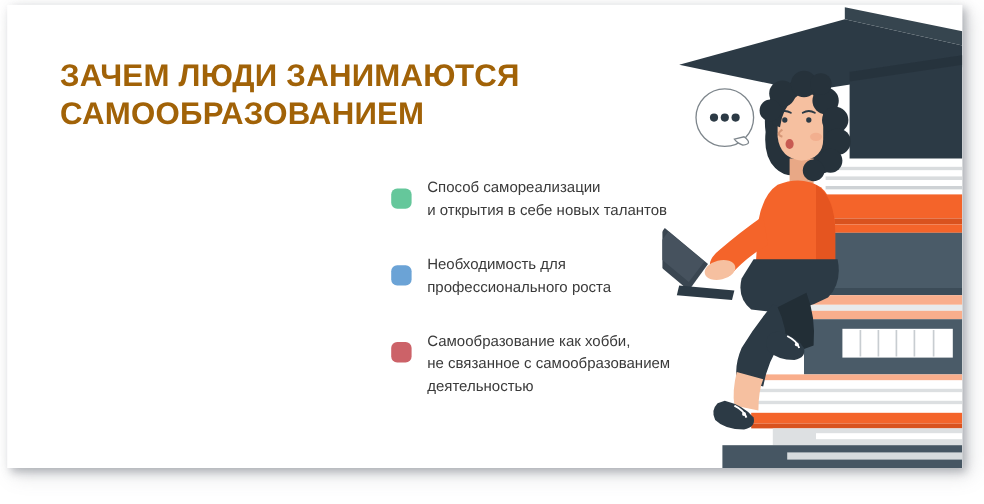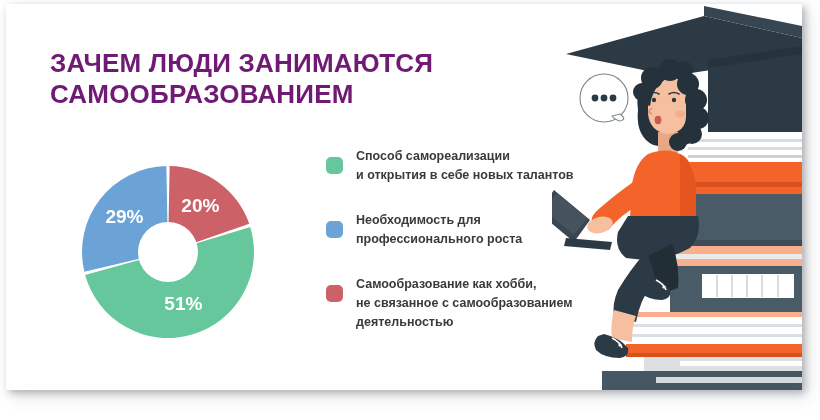--- a/index.html
+++ b/index.html
@@ -32,21 +32,21 @@
   
   #title {
     position: absolute;
     left: 44px;
     top: 44px;
     width: 470px;
     font-size: 26px;
     line-height: 31px;
     font-weight: bold;
     letter-spacing: 0.2px;
-    color: #701a75;
+    color: #a16207;
     text-transform: uppercase;
     white-space: pre-line;
   }
 
   
   #donut-wrap {
     position: absolute;
     left: 72px;
     top: 158px;
     width: 180px;
@@ -59,21 +59,20 @@
     font-weight: bold;
     fill: #ffffff;
   }
 
   
   #legend {
     position: absolute;
     left: 320px;
     top: 143px;
     width: 275px;
-    font-weight: bold;
   }
   .legend-row {
     position: relative;
     display: flex;
     align-items: flex-start;
     margin-bottom: 26px;
   }
   .legend-swatch {
     flex: 0 0 auto;
     width: 17px;
@@ -101,33 +100,20 @@
 </style>
 </head>
 <body>
 
 <div id="screen">
   <div id="card">
 
     <div id="title">Зачем люди занимаются
 самообразованием</div>
 
-    <div id="donut-wrap">
-      <svg id="donut-svg" width="180" height="180" viewBox="0 0 180 180">
-        <g>
-          <path id="slice-0" d="M 90 90 L 91.6509800463733 4.015848757538592 A 86 86 0 0 1 171.26560644554763 61.859260687797075 Z" fill="#CC6268"></path>
-          <path id="slice-1" d="M 90 90 L 172.28596822895423 64.99961135055028 A 86 86 0 1 1 7.127781024058422 112.9825003427301 Z" fill="#65C79B"></path>
-          <path id="slice-2" d="M 90 90 L 6.306616941170418 109.78427739817701 A 86 86 0 0 1 88.34901995362662 4.015848757538592 Z" fill="#6BA3D6"></path>
-        </g>
-        <circle cx="90" cy="90" r="30" fill="#ffffff"></circle>
-        <text id="lbl-0" class="slice-label" text-anchor="middle" dominant-baseline="middle" x="122.35170028617773" y="45.47170462960289" fill="#FFFFFF">20%</text>
-        <text id="lbl-1" class="slice-label" text-anchor="middle" dominant-baseline="middle" x="105.35567047639917" y="142.85456445965895" fill="#FFFFFF">51%</text>
-        <text id="lbl-2" class="slice-label" text-anchor="middle" dominant-baseline="middle" x="46.50986811884198" y="56.26559576694021" fill="#FFFFFF">29%</text>
-      </svg>
-    </div>
 
     <div id="legend">
 
       <div class="legend-row">
         <div class="legend-swatch" id="sw0" style="background: rgb(101, 199, 155);"></div>
         <div class="legend-text">Способ самореализации
 и открытия в себе новых талантов</div>
       </div>
 
       <div class="legend-row">

